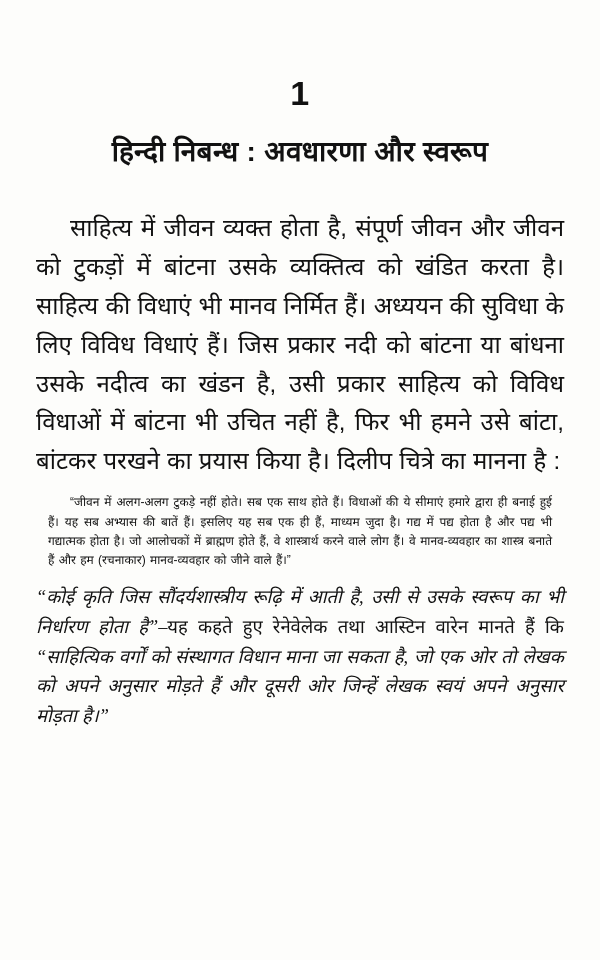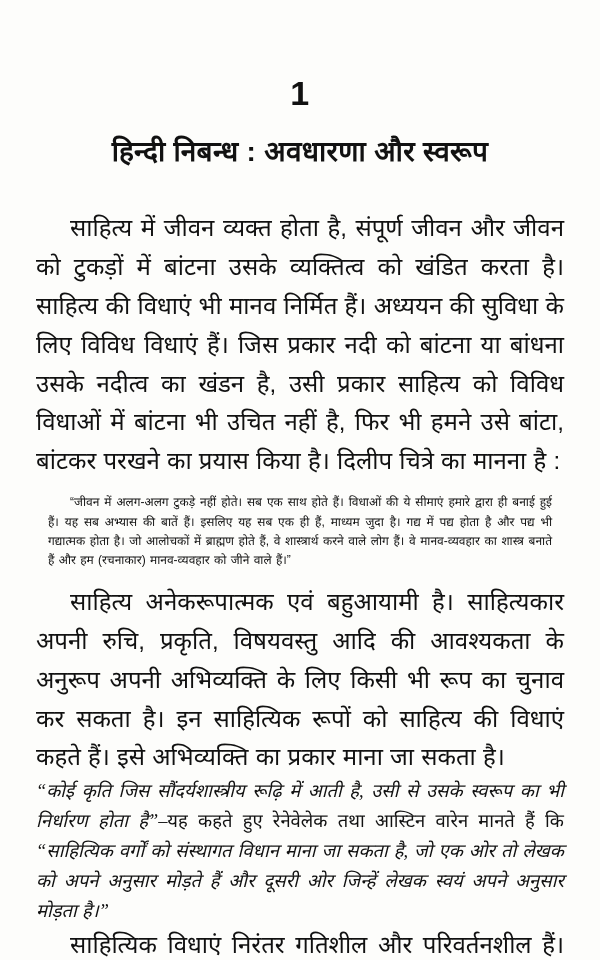--- a/index.html
+++ b/index.html
@@ -97,23 +97,21 @@
     <div class="chapter-number">1</div>
 
     <h1 class="chapter-title">हिन्दी निबन्ध : अवधारणा और स्वरूप</h1>
 
     <div class="body-block">
 
       <p class="para">साहित्य में जीवन व्यक्त होता है, संपूर्ण जीवन और जीवन को टुकड़ों में बांटना उसके व्यक्तित्व को खंडित करता है। साहित्य की विधाएं भी मानव निर्मित हैं। अध्ययन की सुविधा के लिए विविध विधाएं हैं। जिस प्रकार नदी को बांटना या बांधना उसके नदीत्व का खंडन है, उसी प्रकार साहित्य को विविध विधाओं में बांटना भी उचित नहीं है, फिर भी हमने उसे बांटा, बांटकर परखने का प्रयास किया है। दिलीप चित्रे का मानना है :</p>
 
       <p class="quote">“जीवन में अलग-अलग टुकड़े नहीं होते। सब एक साथ होते हैं। विधाओं की ये सीमाएं हमारे द्वारा ही बनाई हुई हैं। यह सब अभ्यास की बातें हैं। इसलिए यह सब एक ही हैं, माध्यम जुदा है। गद्य में पद्य होता है और पद्य भी गद्यात्मक होता है। जो आलोचकों में ब्राह्मण होते हैं, वे शास्त्रार्थ करने वाले लोग हैं। वे मानव-व्यवहार का शास्त्र बनाते हैं और हम (रचनाकार) मानव-व्यवहार को जीने वाले हैं।”</p>
 
-      <p class="para">साहित्य अनेकरूपात्मक एवं बहुआयामी है। साहित्यकार अपनी रुचि, प्रकृति, विषयवस्तु आदि की आवश्यकता के अनुरूप अपनी अभिव्यक्ति के लिए किसी भी रूप का चुनाव कर सकता है। इन साहित्यिक रूपों को साहित्य की विधाएं कहते हैं। इसे अभिव्यक्ति का प्रकार माना जा सकता है।</p>
 
       <p class="quote-mixed">
         <span class="it">“कोई कृति जिस सौंदर्यशास्त्रीय रूढ़ि में आती है, उसी से उसके स्वरूप का भी निर्धारण होता है”</span><span>–यह कहते हुए रेनेवेलेक तथा आस्टिन वारेन मानते हैं कि </span><span class="it">“साहित्यिक वर्गों को संस्थागत विधान माना जा सकता है, जो एक ओर तो लेखक को अपने अनुसार मोड़ते हैं और दूसरी ओर जिन्हें लेखक स्वयं अपने अनुसार मोड़ता है।”</span>
       </p>
 
-      <p class="para last-para">साहित्यिक विधाएं निरंतर गतिशील और परिवर्तनशील हैं। यह भी सुनिश्चित नहीं है कि कोई कृति किसी एक साहित्यिक विधा या साहित्यिक</p>
 
     </div>
   </div>
 </div>
 
 </body></html>

